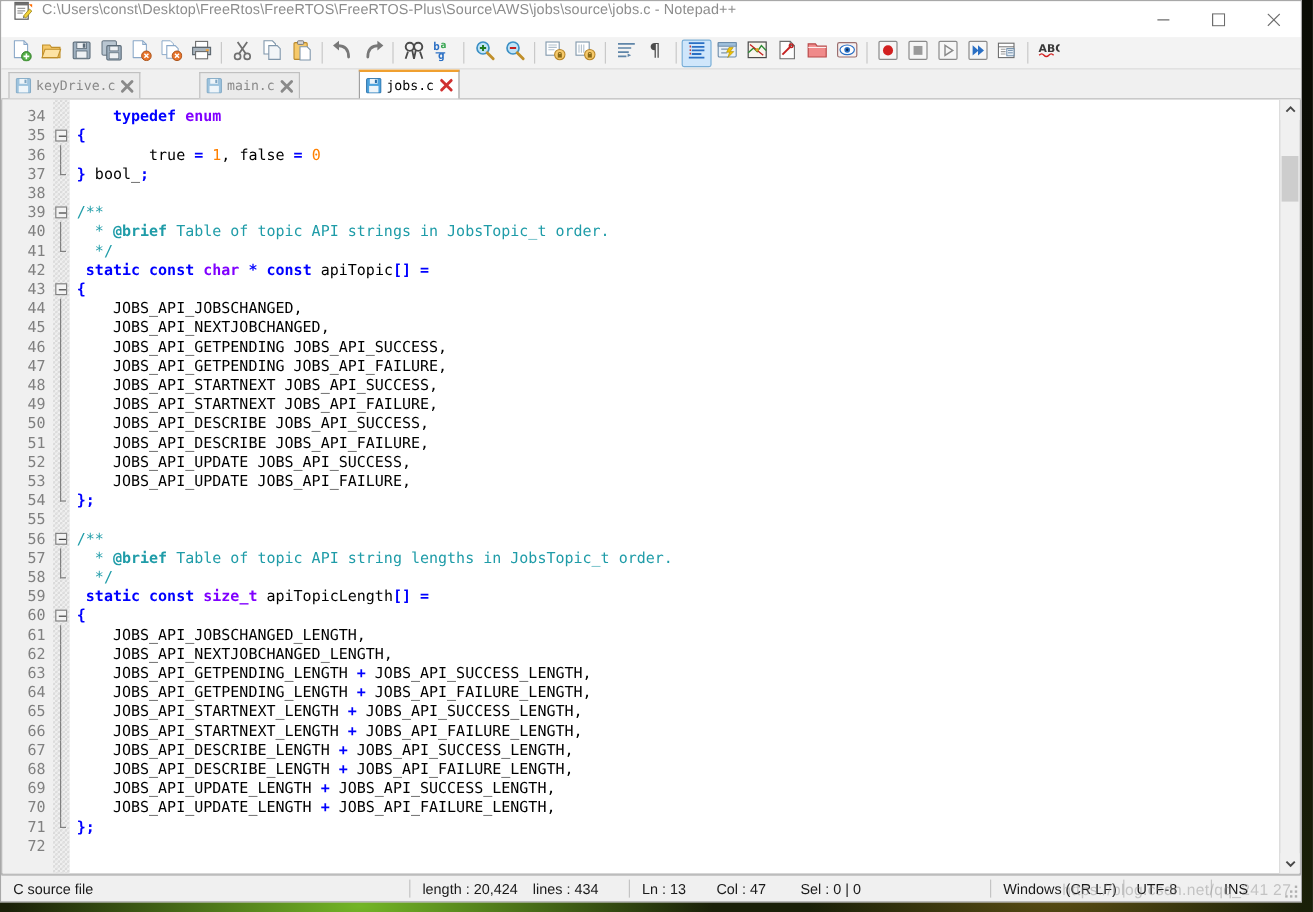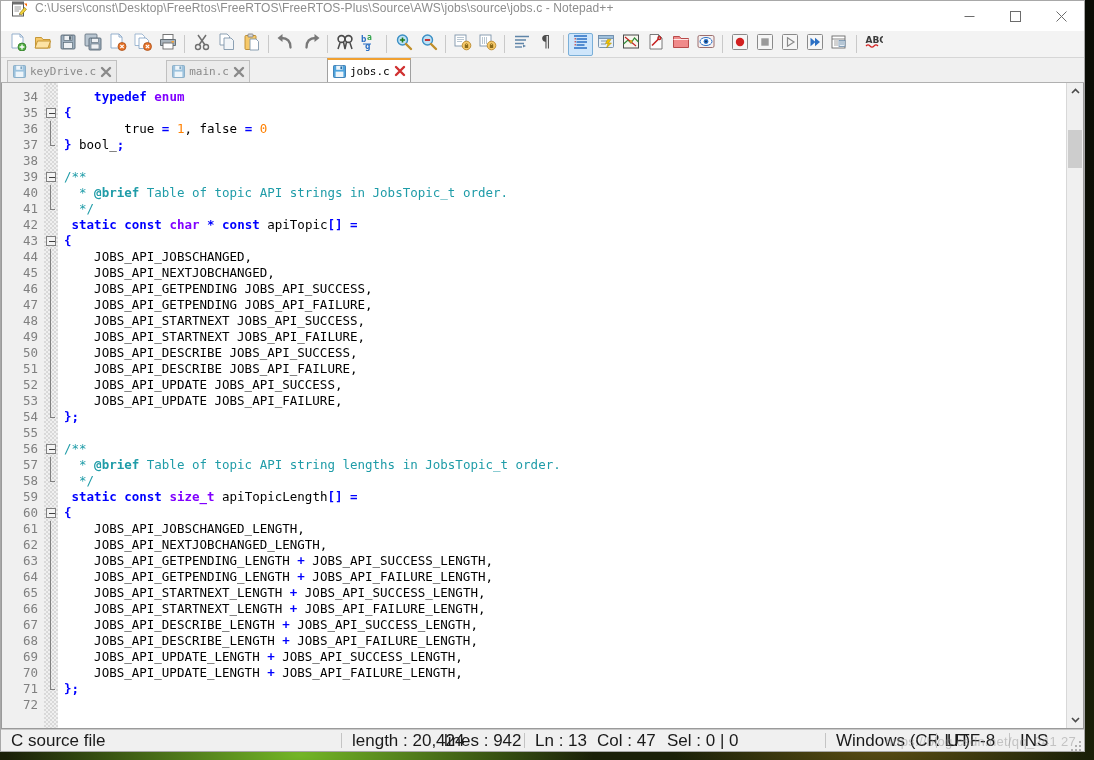--- a/index.html
+++ b/index.html
@@ -120,21 +120,20 @@
     color: #8a8a8a;
     gap: 4px;
   }
   .tab.active {
     background: #ffffff;
     color: #000;
     height: 24px;
     border-top: 2px solid #f0a030;
     border-color: #a0a0a0;
     border-top-color: #f0a030;
-    margin-left: 28px;
   }
   .tab-save { width: 13px; height: 13px; flex: 0 0 auto; }
   .tab-close { width: 12px; height: 12px; flex: 0 0 auto; }
   .tab-label { white-space: nowrap; }
 
   
   #editor-wrap {
     flex: 1 1 auto;
     display: flex;
     background: #ffffff;
@@ -230,21 +229,21 @@
     top: 30px; height: 38px;
     background: #cdcdcd;
   }
 
   
   #statusbar {
     height: 22px; min-height: 22px;
     background: #f0f0f0;
     border-top: 1px solid #c8c8c8;
     display: flex; align-items: center;
-    font-size: 17px; color: #1a1a1a;
+    font-size: 12px; color: #1a1a1a;
     position: relative;
   }
   .sb-cell {
     height: 22px; display: flex; align-items: center;
     padding: 0 10px; white-space: nowrap;
   }
   .sb-div { width: 1px; height: 15px; background: #c4c4c4; flex: 0 0 auto; }
   #sb-type { width: 340px; }
   #sb-len  { width: 92px; }
   #sb-lines{ width: 90px; }
@@ -755,21 +754,21 @@
             <polyline points="1,2 4.5,5.5 8,2" fill="none" stroke="#4a4a4a" stroke-width="1.6"></polyline>
           </svg>
       </div>
     </div>
   </div>
 
   <div id="statusbar">
     <div class="sb-cell" id="sb-type">C source file</div>
     <div class="sb-div"></div>
     <div class="sb-cell" id="sb-len">length : 20,424</div>
-    <div class="sb-cell" id="sb-lines">lines : 942</div>
+    <div class="sb-cell" id="sb-lines">lines : 434</div>
     <div class="sb-div"></div>
     <div class="sb-cell" id="sb-ln">Ln : 13</div>
     <div class="sb-cell" id="sb-col">Col : 47</div>
     <div class="sb-cell" id="sb-sel">Sel : 0 | 0</div>
     <div class="sb-div"></div>
     <div class="sb-cell" id="sb-eol">Windows (CR LF)</div>
     <div class="sb-div"></div>
     <div class="sb-cell" id="sb-enc">UTF-8</div>
     <div class="sb-div"></div>
     <div class="sb-cell" id="sb-ins">INS</div>

